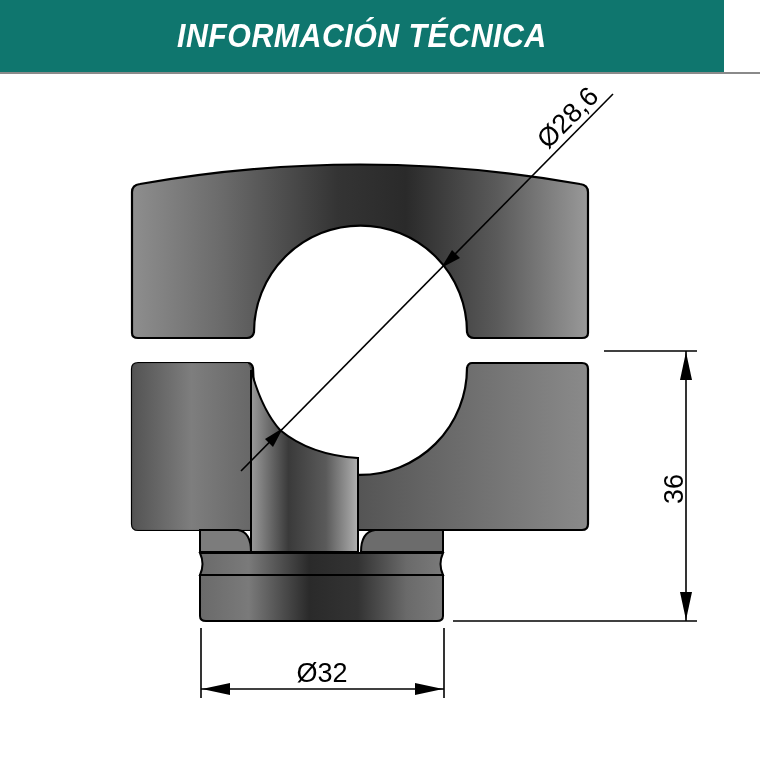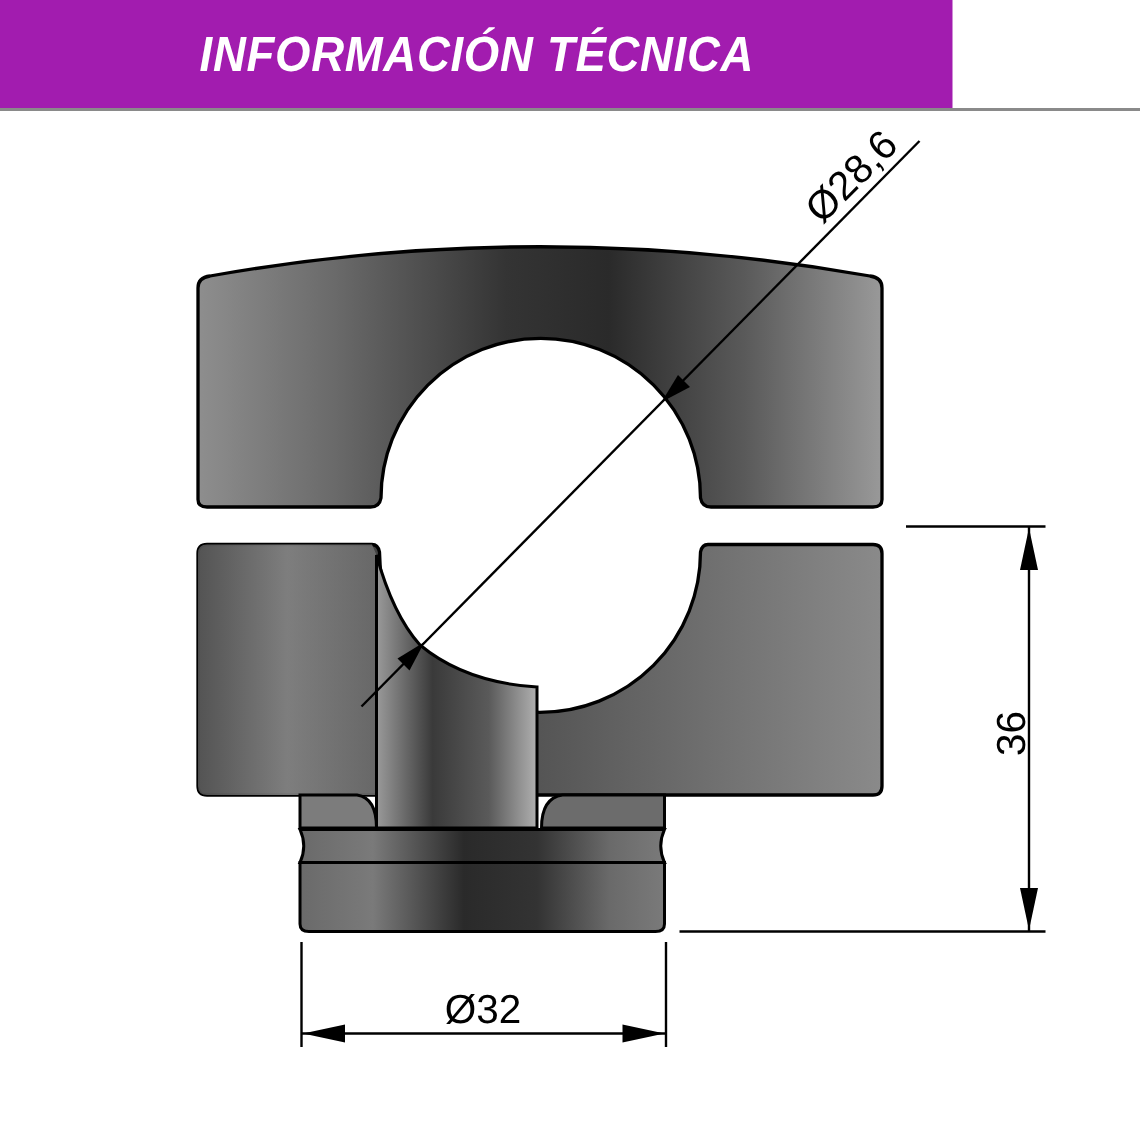--- a/index.html
+++ b/index.html
@@ -1,17 +1,17 @@
 <!DOCTYPE html>
 <html><head>
 <meta charset="utf-8">
 <style>
   html, body { margin: 0; padding: 0; background: #ffffff; }
   body { width: 760px; height: 760px; position: relative; overflow: hidden; font-family: "Liberation Sans", sans-serif; }
-  .header { position: absolute; left: 0; top: 0; width: 635px; height: 72px; background: #a21caf; display: flex; align-items: center; justify-content: center; }
+  .header { position: absolute; left: 0; top: 0; width: 724px; height: 72px; background: #0f766e; display: flex; align-items: center; justify-content: center; }
   .header-title { color: #fff; font-family: "Liberation Sans", sans-serif; font-weight: bold; font-style: italic; font-size: 33px; letter-spacing: 0.5px; transform: scaleX(0.92); }
   .header-rule { position: absolute; left: 0; top: 72px; width: 760px; height: 2px; background: #8a8a8a; }
   svg.drawing { position: absolute; left: 0; top: 0; }
   .dimtext { font-family: "Liberation Sans", sans-serif; font-size: 27px; fill: #000; }
 </style>
 </head>
 <body>
 
 <div class="header">
   <span class="header-title">INFORMACIÓN TÉCNICA</span>

